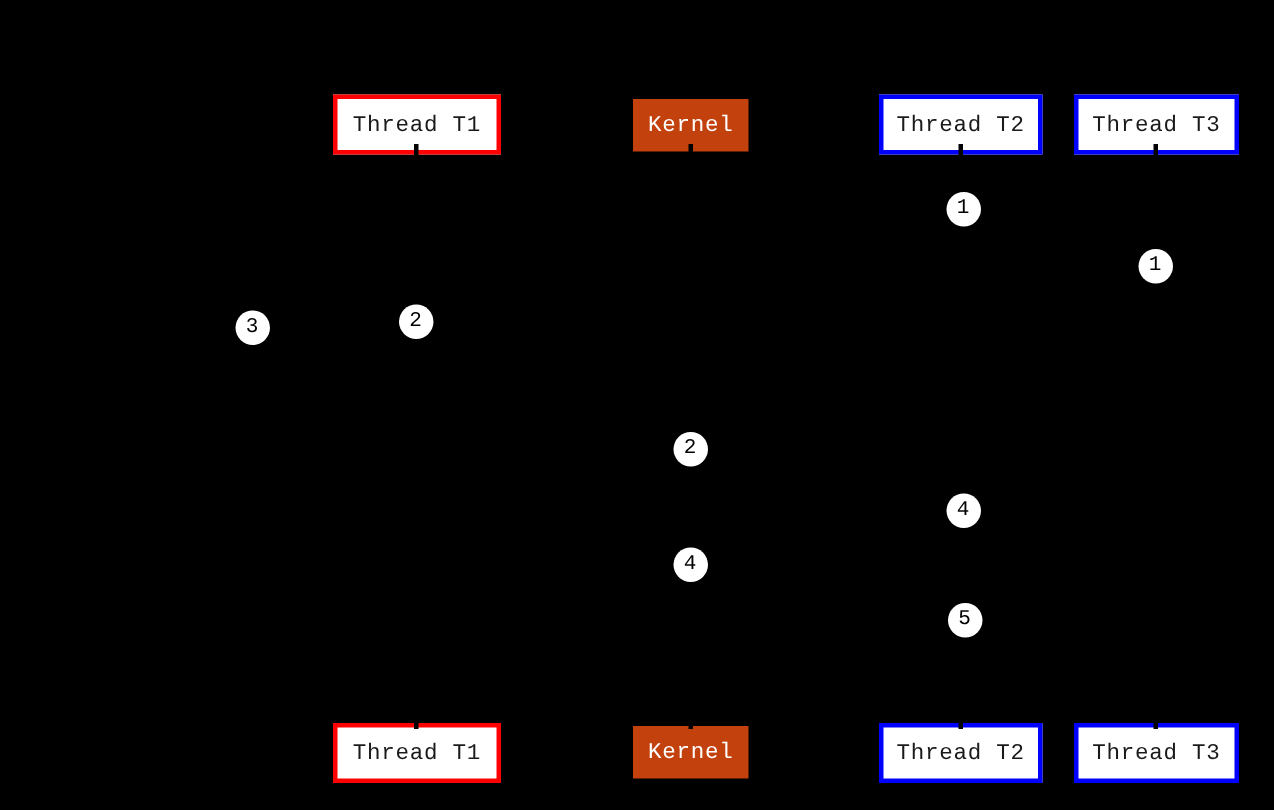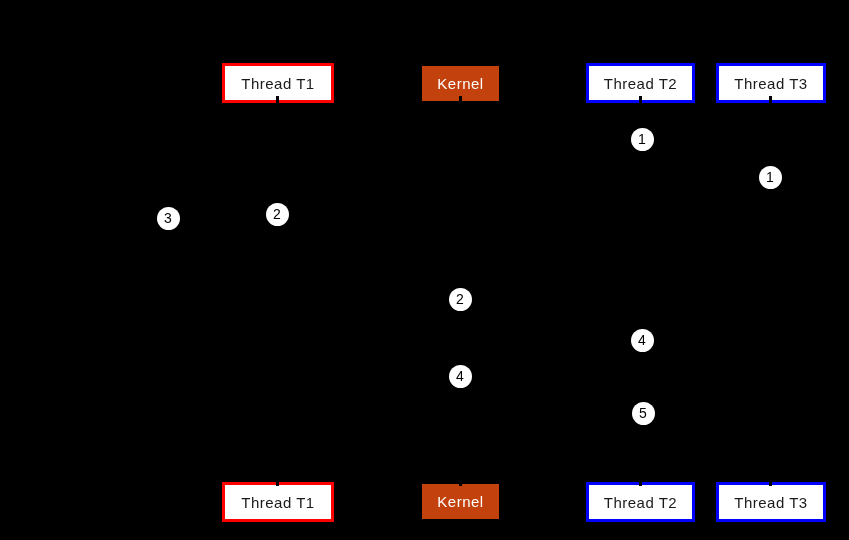--- a/index.html
+++ b/index.html
@@ -6,21 +6,21 @@
     margin: 0;
     padding: 0;
     background: #000;
   }
   .stage {
     position: relative;
     width: 849px;
     height: 540px;
     background: #000000;
     overflow: hidden;
-    font-family: Liberation Sans, sans-serif;
+    font-family: Liberation Mono, monospace;
   }
   .box {
     position: absolute;
     box-sizing: border-box;
     background: #ffffff;
     display: flex;
     align-items: center;
     justify-content: center;
     font-size: 15px;
     letter-spacing: 0.5px;

